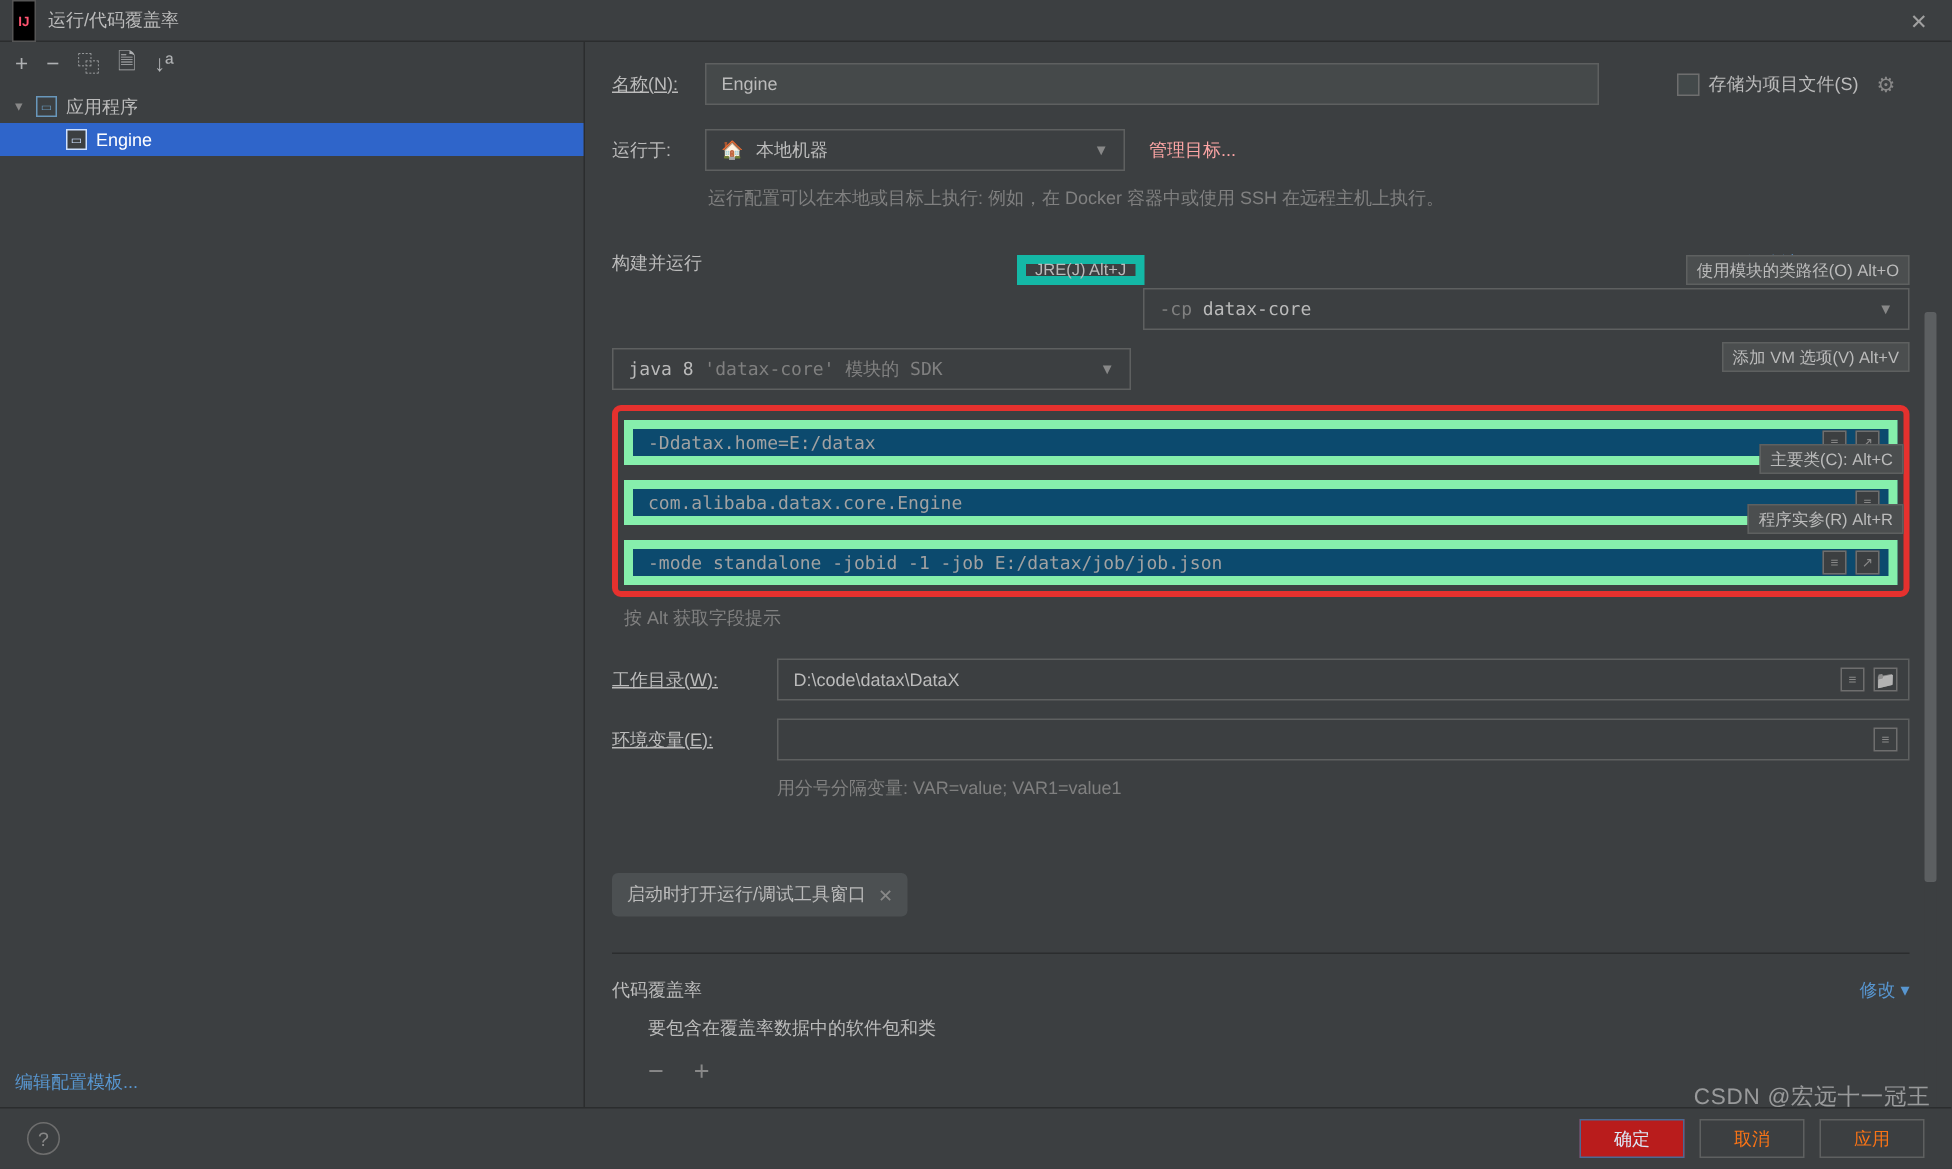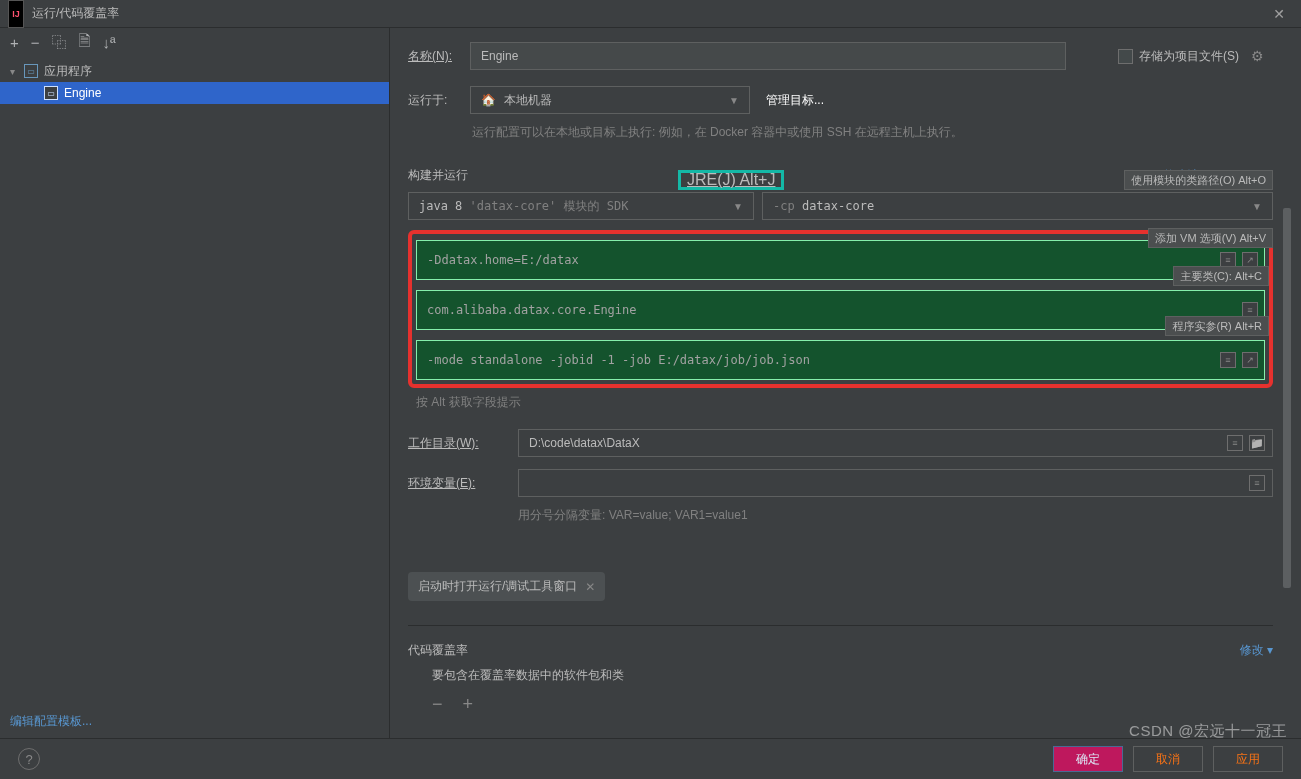--- a/index.html
+++ b/index.html
@@ -100,63 +100,63 @@
   display: flex; align-items: center;
   padding: 0 10px;
   color: #bbb;
   position: relative;
   cursor: pointer;
 }
 .dropdown .arrow {
   position: absolute; right: 10px;
   color: #888; font-size: 10px;
 }
-.manage-link { color: #ffffff; margin-left: 16px; cursor: pointer; }
+.manage-link { color: #fca5a5; margin-left: 16px; cursor: pointer; }
 .hint-text { color: #808080; font-size: 12px; margin-bottom: 14px; }
 .hint-text.indent { margin-left: 110px; margin-top: 6px; }
 
 .section-header {
   display: flex; align-items: center; justify-content: space-between;
   color: #bbb; margin: 26px 0 8px 0;
 }
 .section-header .modify-link { color: #5896d0; cursor: pointer; margin-left: 35px; }
 
 .build-run-area { position: relative; }
 .jre-tag {
   position: absolute; top: -22px; left: 270px;
   height: 20px; padding: 0 6px;
-  background: #3c3f41; border: 3px solid #14b8a6;
-  color: #bbb; font-size: 16px;
-  display: flex; align-items: center; text-decoration: underline;
+  background: #3c3f41; border: 6px solid #14b8a6;
+  color: #bbb; font-size: 11px;
+  display: flex; align-items: center;
 }
 .hint-tag {
   position: absolute;
   height: 20px; padding: 0 6px;
   background: #4b4e4f; border: 1px solid #5e6060;
   color: #bbb; font-size: 11px;
   display: flex; align-items: center;
   z-index: 3;
 }
 .sdk-row { display: flex; gap: 8px; }
-.sdk-dropdown { flex: 0 0 346px; }
+.sdk-dropdown { flex: 0 0 346px; margin-top: 40px; }
 .cp-dropdown { flex: 1; }
 .mono { font-family: Consolas, monospace; font-size: 12px; color: #808080; }
 .mono .bright { color: #bbb; }
 
 .highlight-box {
   border: 4px solid #e6312e;
   border-radius: 6px;
   padding: 6px 4px 4px 4px;
   margin-top: 10px;
 }
 .big-input {
   width: 100%;
-  background: #14532d;
-  border: 1px solid #86efac;
-  padding: 12px 10px;
+  background: #0c4a6e;
+  border: 6px solid #86efac;
+  padding: 2px 10px;
   margin-bottom: 10px;
   position: relative;
 }
 .big-input:last-child { margin-bottom: 0; }
 .big-input .content { font-family: Consolas, monospace; font-size: 12px; color: #a2a2a2; }
 .input-icons {
   position: absolute; right: 6px; top: 50%; transform: translateY(-50%);
   display: flex; gap: 6px; color: #888;
 }
 .icon-btn {
@@ -211,21 +211,21 @@
   color: #888; font-size: 13px;
 }
 .btn {
   height: 26px; padding: 0 22px;
   background: #3c3f41;
   border: 1px solid #5e6060;
   color: #f97316;
   cursor: pointer;
   display: flex; align-items: center;
 }
-.btn.primary { background: #be185d; border-color: #4a6a94; color: #dce8f6; }
+.btn.primary { background: #b91c1c; border-color: #4a6a94; color: #dce8f6; }
 
 .watermark {
   position: absolute; right: 14px; bottom: 38px;
   color: rgba(230,230,230,0.55);
   font-size: 15px; font-weight: 400;
   letter-spacing: 0.5px;
   pointer-events: none;
 }
 .u { text-decoration: underline; }
 </style>

